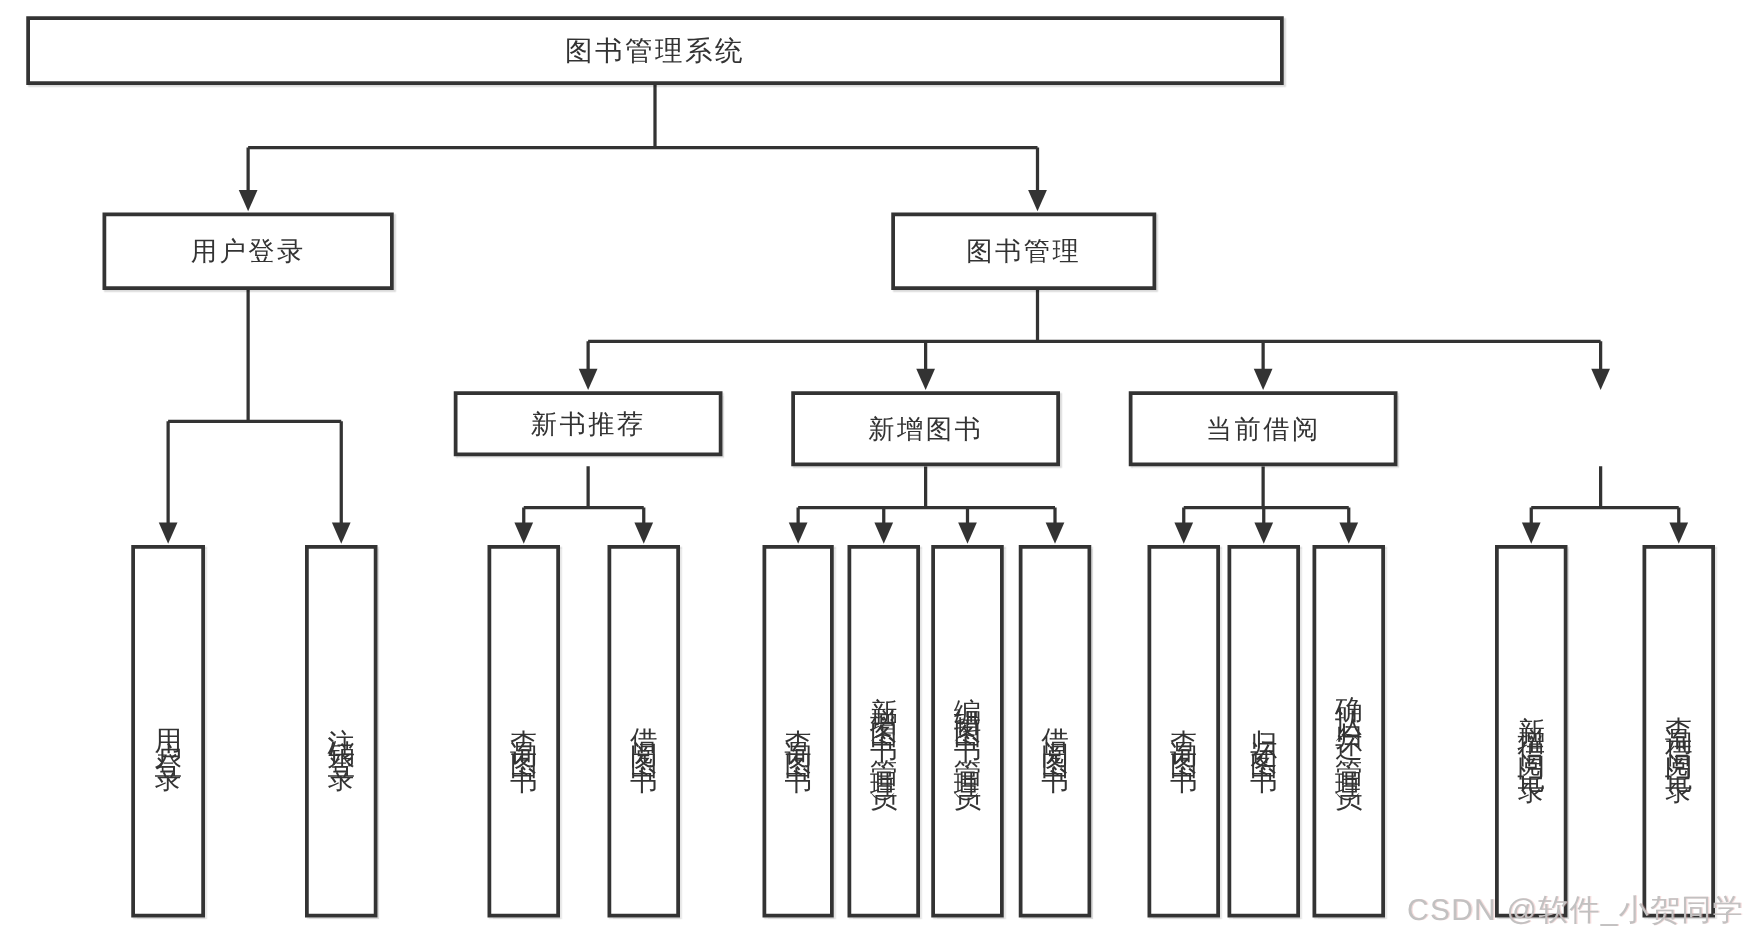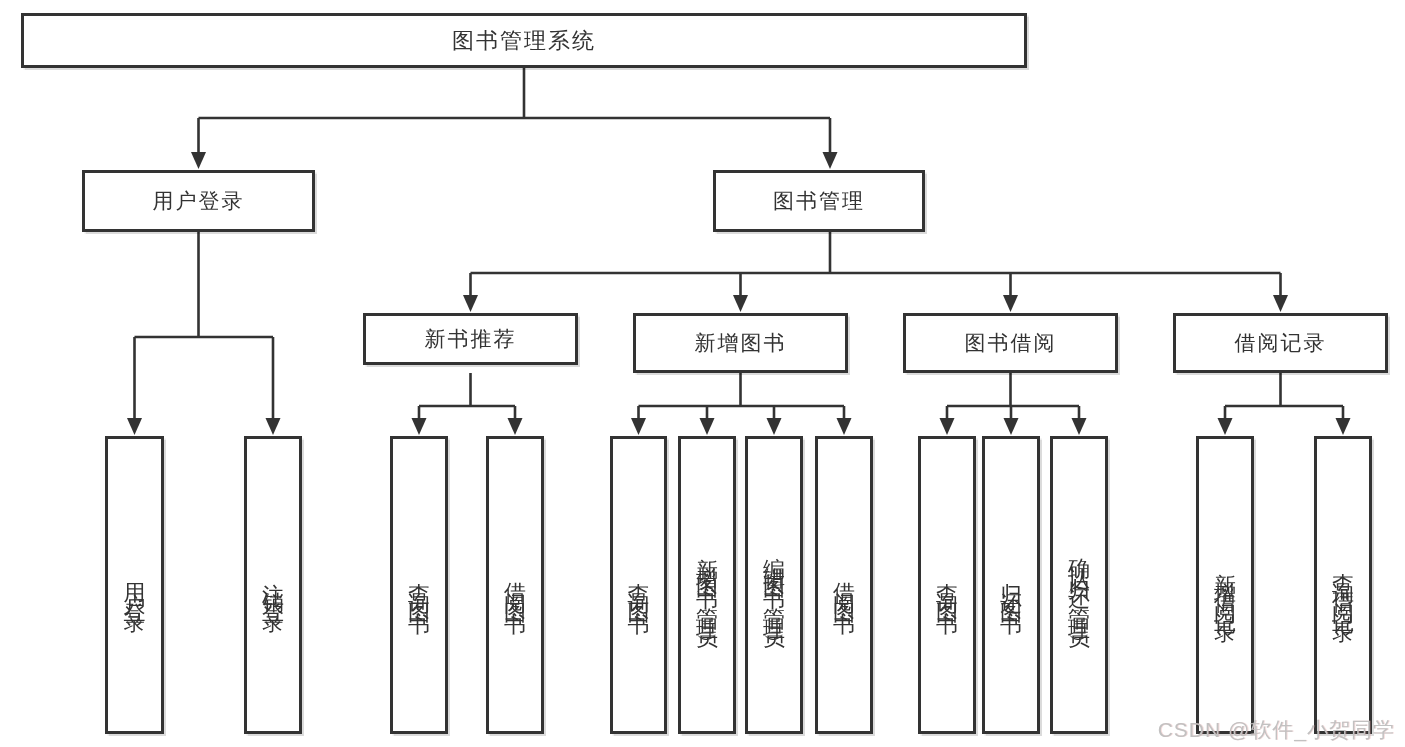--- a/index.html
+++ b/index.html
@@ -16,21 +16,21 @@
   }
   .hlabel{font-size:21px;letter-spacing:2px;color:#333333;white-space:nowrap;}
   .root .hlabel{font-size:22px;font-family:Liberation Mono, monospace;}
   .leaf{
     writing-mode:vertical-rl;text-orientation:mixed;
     font-size:22px;letter-spacing:10px;color:#333333;
     display:flex;align-items:center;justify-content:center;
   }
   .watermark{
     position:absolute;right:10px;bottom:3px;
-    font-size:21px;color:#c2c1c1;letter-spacing:1px;white-space:nowrap;
+    font-size:24px;color:#c2c1c1;letter-spacing:1px;white-space:nowrap;
     text-shadow:1px 0 0 rgba(230,160,160,0.35);
   }
 </style>
 </head>
 <body>
 
 <div class="canvas">
 
   <svg class="connectors" width="1405" height="747" viewBox="0 0 1405 747">
     <g stroke="#333333" stroke-width="2.6" fill="none">
@@ -86,24 +86,21 @@
     <span class="hlabel">图书管理</span>
   </div>
 
   <div class="box" style="left:363px;top:313px;width:215px;height:52px">
     <span class="hlabel">新书推荐</span>
   </div>
   <div class="box" style="left:633px;top:313px;width:215px;height:60px">
     <span class="hlabel">新增图书</span>
   </div>
   <div class="box" style="left:903px;top:313px;width:215px;height:60px">
-    <span class="hlabel">图书借阅</span>
-  </div>
-  <div class="box" style="left:1173px;top:313px;width:215px;height:60px">
-    <span class="hlabel">借阅记录</span>
+    <span class="hlabel">当前借阅</span>
   </div>
 
   <div class="box leaf" style="left:105px;top:436px;width:59px;height:298px">用户登录</div>
   <div class="box leaf" style="left:244px;top:436px;width:58px;height:298px">注销登录</div>
 
   <div class="box leaf" style="left:390px;top:436px;width:58px;height:298px">查询图书</div>
   <div class="box leaf" style="left:486px;top:436px;width:58px;height:298px">借阅图书</div>
 
   <div class="box leaf" style="left:610px;top:436px;width:57px;height:298px">查询图书</div>
   <div class="box leaf" style="left:678px;top:436px;width:58px;height:298px">新增图书（管理员）</div>

